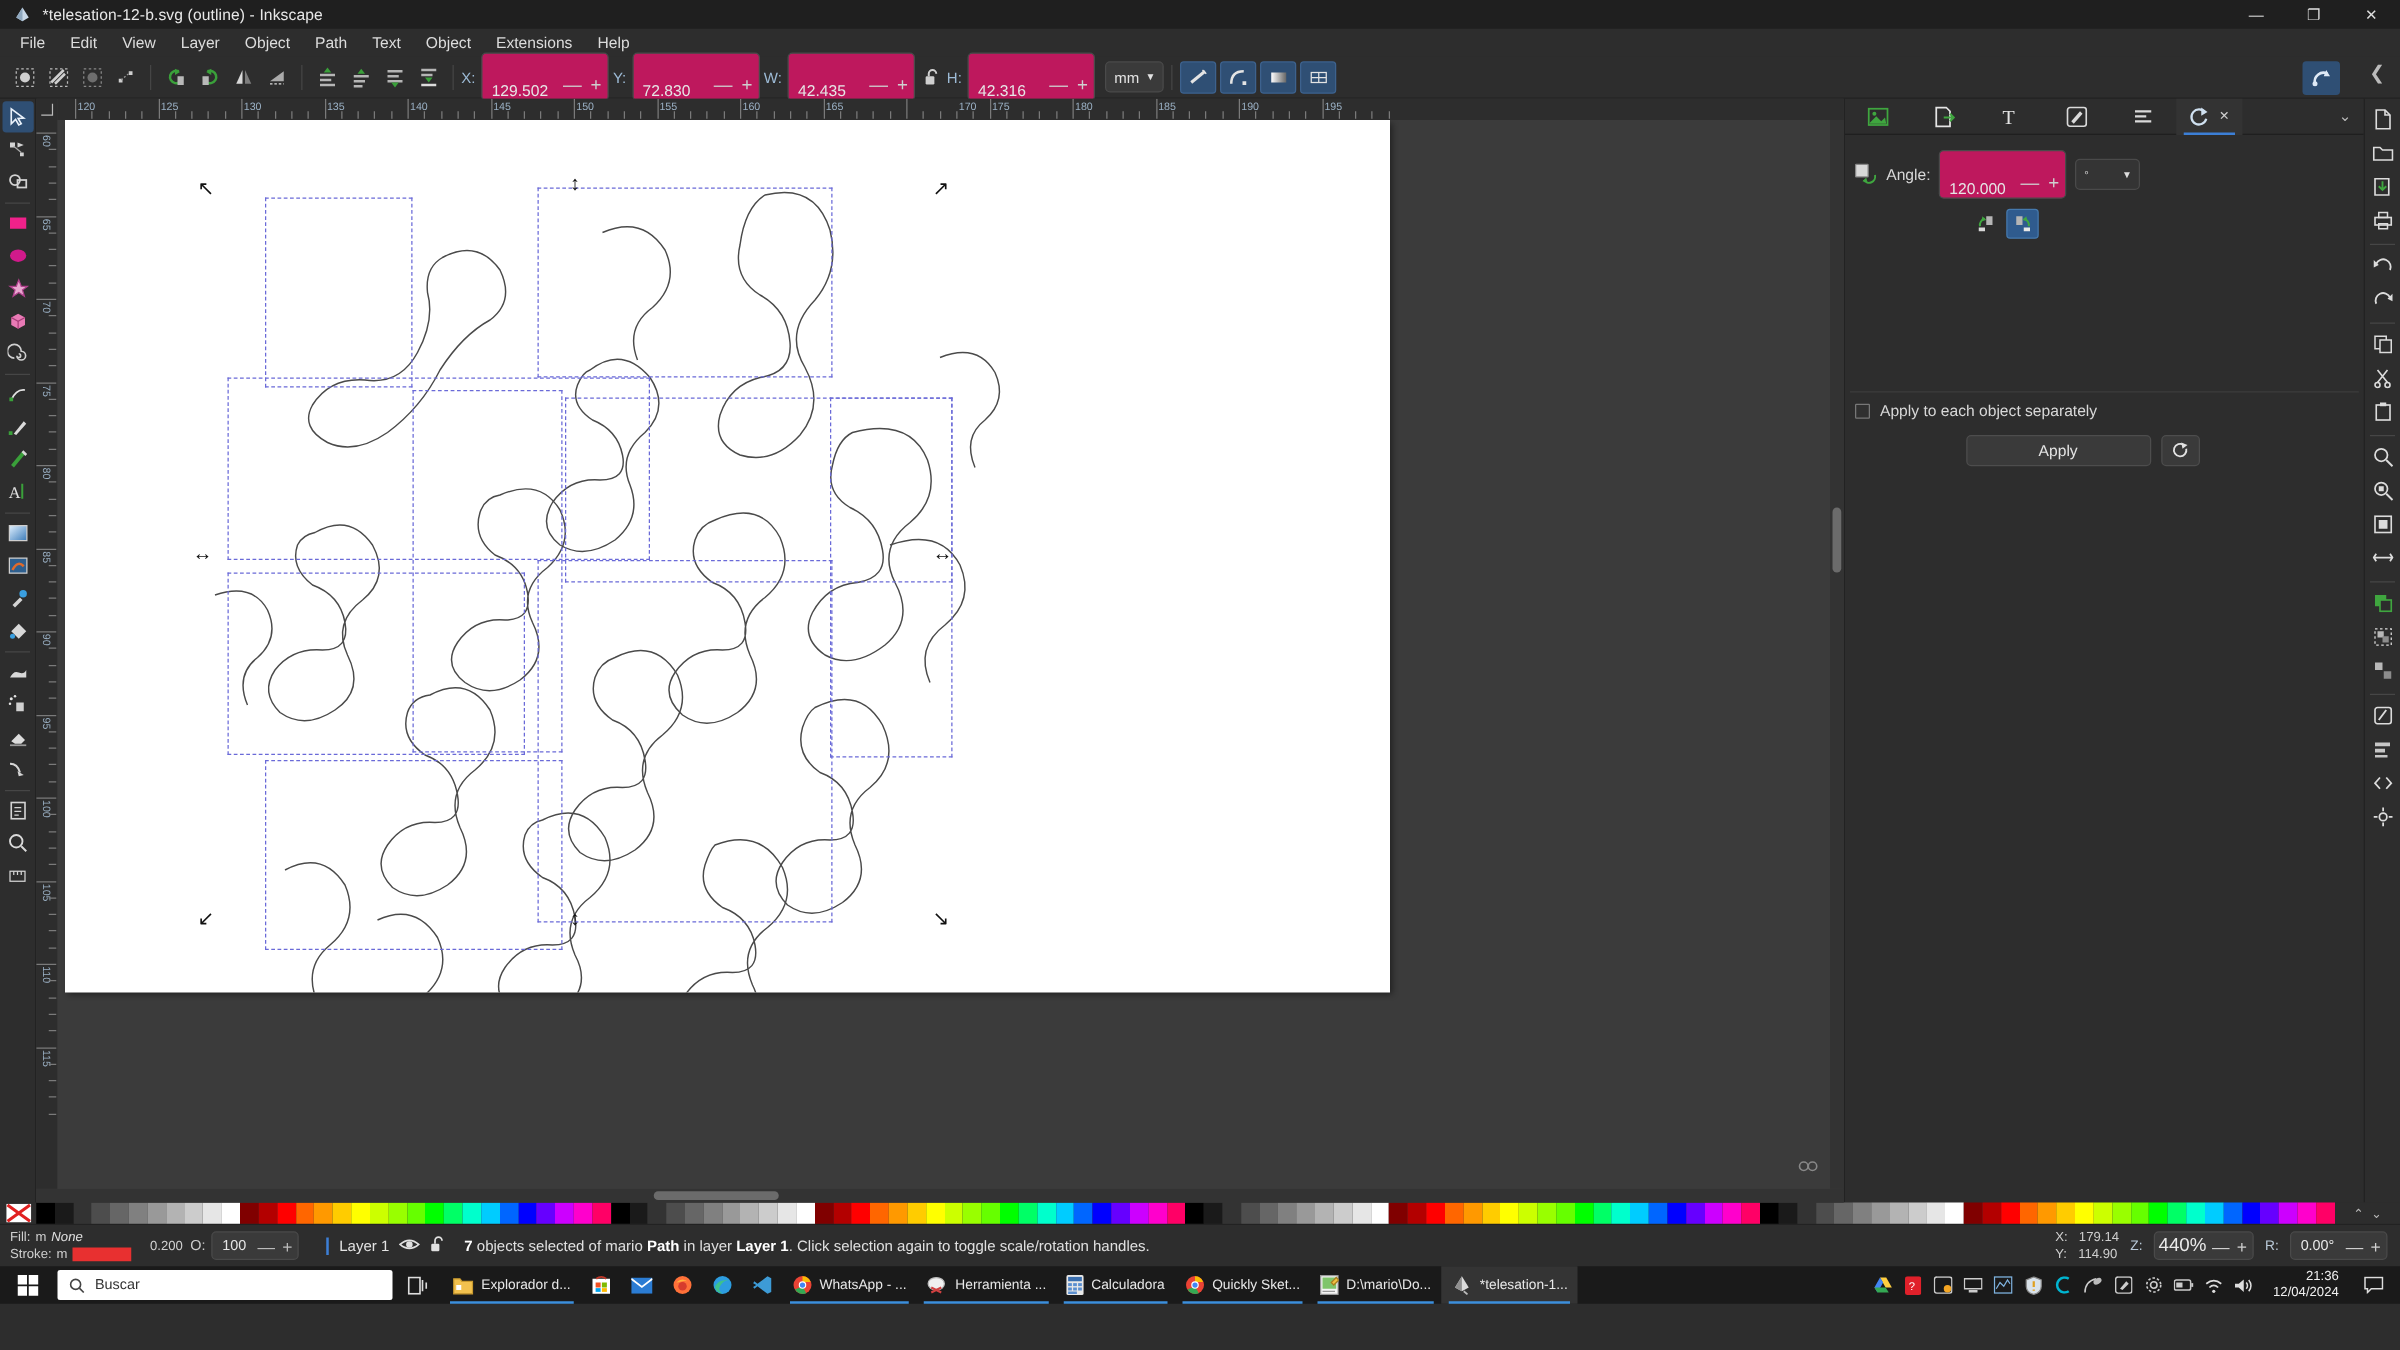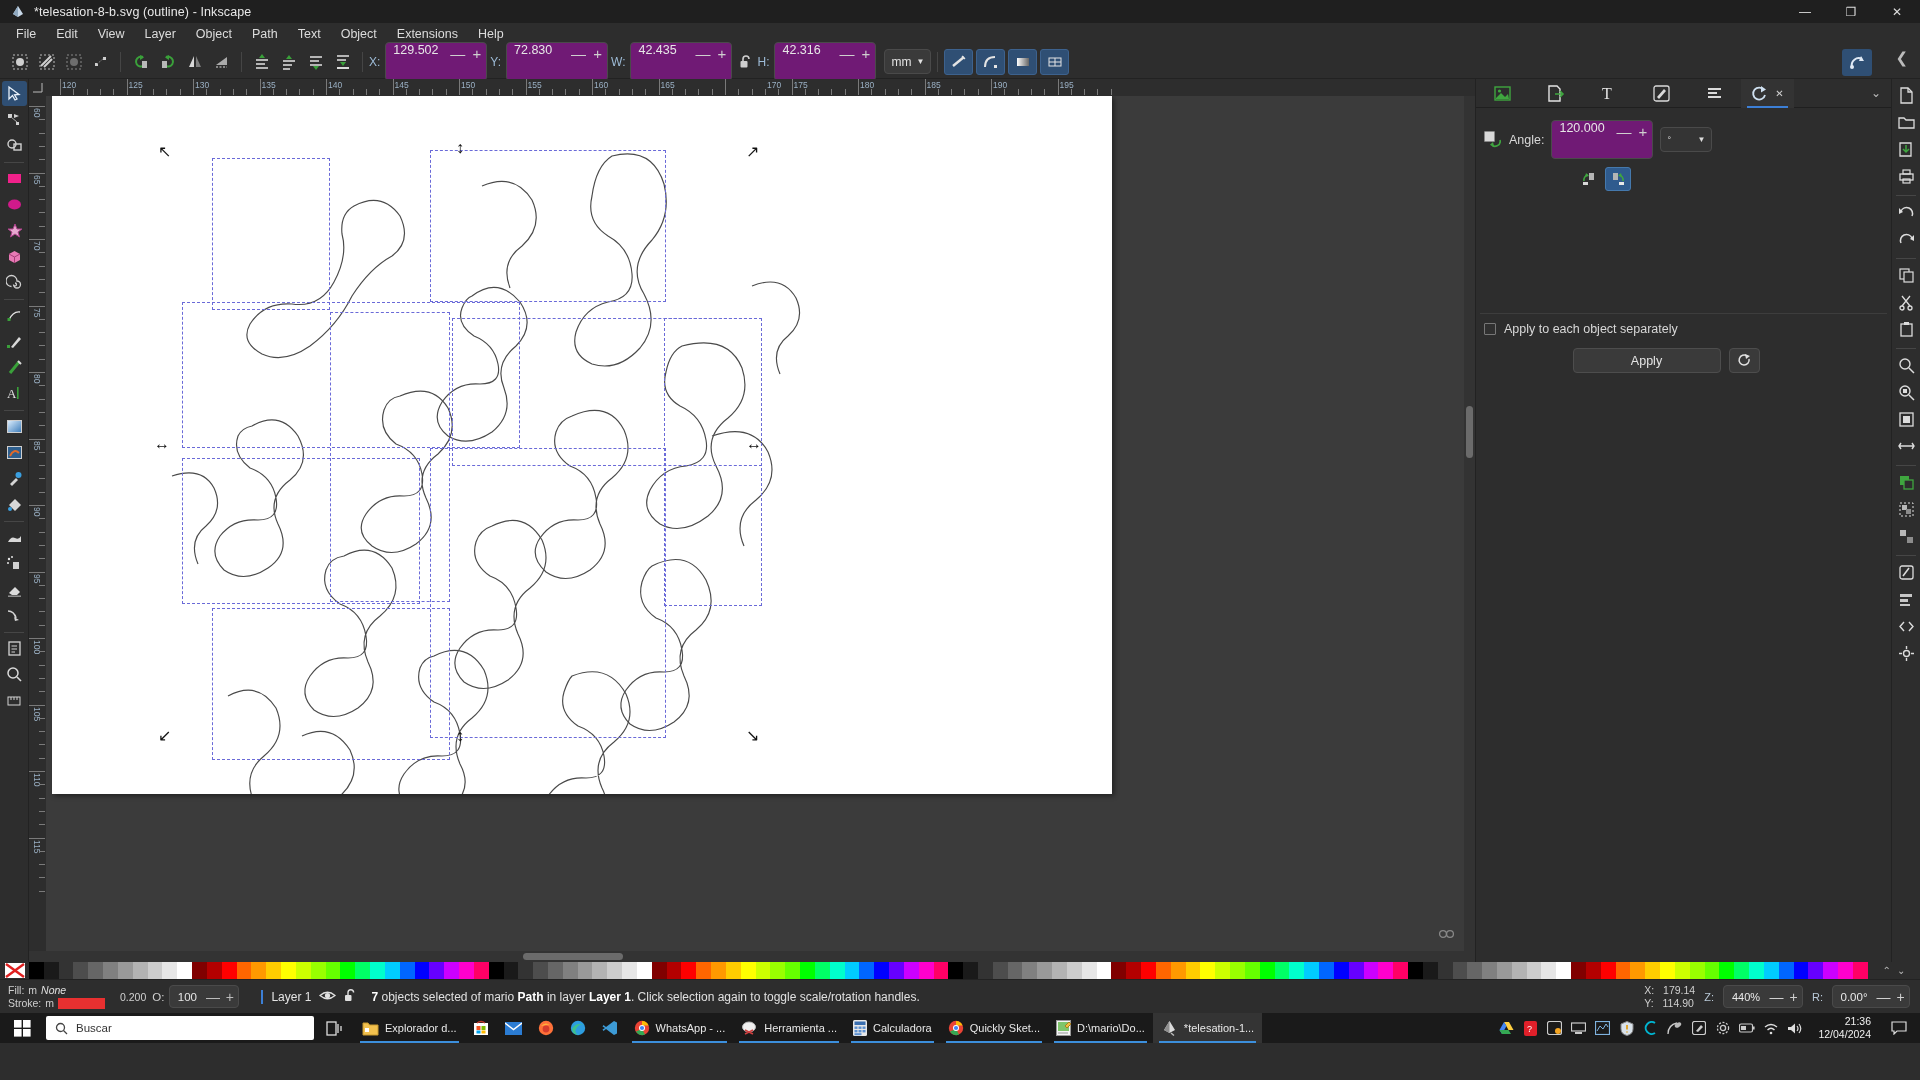--- a/index.html
+++ b/index.html
@@ -19,21 +19,21 @@
 
   
   #cmdbar { height:34px; background:#2d2d2d; display:flex; align-items:center;
             padding:0 6px; border-bottom:1px solid #222; position:relative; }
   .tb-ico { width:27px; height:26px; display:flex; align-items:center; justify-content:center; border-radius:3px; }
   .tb-ico svg { display:block; }
   .tb-sep { width:1px; height:20px; background:#454545; margin:0 6px; }
 
   .field { display:flex; align-items:center; margin-right:3px; }
   .field .lbl { font-size:12px; color:#9dbbd6; margin-right:5px; }
-  .spin { display:flex; align-items:flex-start; background:#701a75; border:1px solid #4a4a4a;
+  .spin { display:flex; align-items:flex-end; background:#be185d; border:1px solid #4a4a4a;
           border-radius:4px; height:39px; }
   .spin .val { width:62px; font-size:12.5px; color:#e6e6e6; padding-left:7px; }
   .spin .pm { width:19px; text-align:center; font-size:15px; color:#cfcfcf; line-height:22px; }
   .unitsel { display:flex; align-items:center; background:#3a3a3a; border:1px solid #4a4a4a;
              border-radius:4px; height:25px; padding:0 6px; font-size:12px; color:#e3e3e3; gap:5px; }
   #lock-ico { width:22px; display:flex; align-items:center; justify-content:center; }
   .blue-btn { width:29px; height:26px; background:#2f4f74; border:1px solid #3d628e;
               border-radius:3px; display:flex; align-items:center; justify-content:center; margin-right:3px;}
   #snapbtn { position:absolute; right:48px; top:4px; width:30px; height:27px; background:#2f4f74;
              border-radius:3px; display:flex; align-items:center; justify-content:center; }
@@ -131,21 +131,21 @@
   #layerbox { display:flex; align-items:center; gap:8px; margin-left:22px; }
   #layerbar { width:2px; height:14px; background:#3c7fd6; }
   #layername { font-size:12px; color:#e4e4e4; }
   #statusmsg { margin-left:14px; font-size:12px; color:#e0e0e0; }
   #statusmsg b { color:#ffffff; }
   #coordbox { margin-left:auto; display:flex; align-items:center; gap:9px; padding-right:10px; }
   .xy { font-size:10.5px; line-height:13px; color:#cfcfcf; }
   .xy span.k { color:#cfcfcf; }
   .zoomspin, .rotspin { display:flex; align-items:center; background:#3a3a3a; border:1px solid #4a4a4a;
                         border-radius:4px; height:23px; }
-  .zoomspin .v { width:44px; text-align:center; font-size:11px; color:#e9e9e9; }
+  .zoomspin .v { width:44px; text-align:center; font-size:15px; color:#e9e9e9; }
   .rotspin .v { width:42px; text-align:center; font-size:11.5px; color:#e9e9e9; }
   .zoomspin .pm,.rotspin .pm { width:17px; text-align:center; color:#cfcfcf; font-size:14px; }
   .zlab { font-size:11px; color:#b9c9d8; }
 
   
   #taskbar { height:30px; background:#1a1a1a; display:flex; align-items:center; }
   #startbtn { width:44px; height:30px; display:flex; align-items:center; justify-content:center; }
   #searchbox { width:268px; height:24px; background:#ffffff; border-radius:2px; display:flex;
                align-items:center; gap:8px; padding-left:9px; margin-left:2px; }
   #searchtxt { font-size:11.5px; color:#333; }
@@ -164,21 +164,21 @@
   .dashbox { position:absolute; border:1px dashed #6a6ad8; }
 </style>
 </head>
 <body>
 
 <div id="titlebar">
   <svg id="app-logo" viewBox="0 0 16 16">
     <path d="M8 2 L13 10 L8 13 L3 10 Z" fill="#c8d8e8"></path>
       <path d="M8 2 L8 13 L3 10 Z" fill="#8fa8bf"></path>
   </svg>
-  <span id="title-text">*telesation-8-b.svg (outline) - Inkscape</span>
+  <span id="title-text">*telesation-12-b.svg (outline) - Inkscape</span>
   <div class="winbtns">
     <div class="winbtn">—</div>
     <div class="winbtn">❐</div>
     <div class="winbtn close">✕</div>
   </div>
 </div>
 
 <div id="menubar">
   <div class="menu-item">File</div>
   <div class="menu-item">Edit</div>

